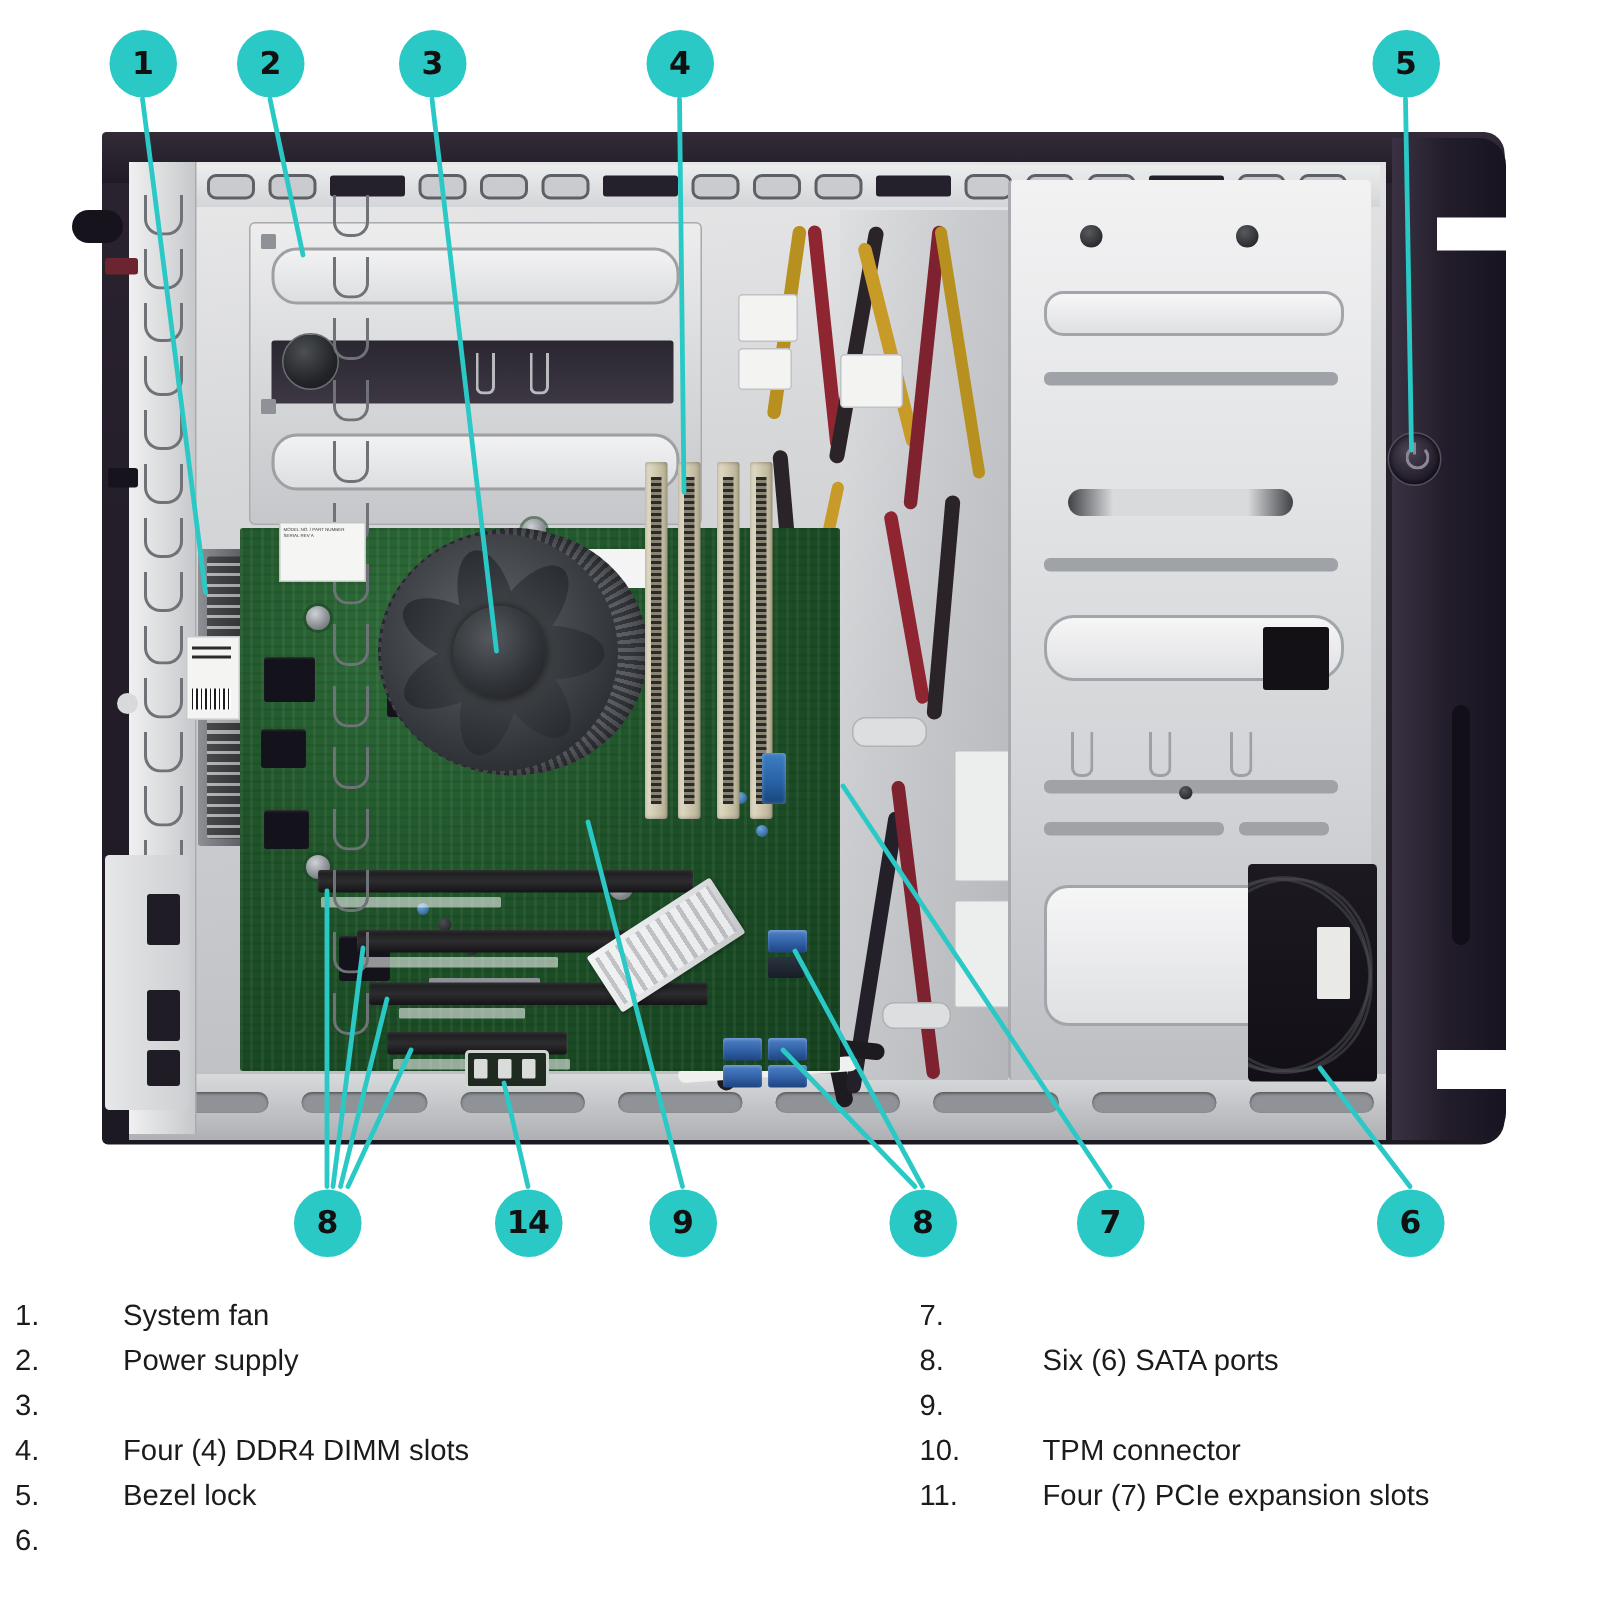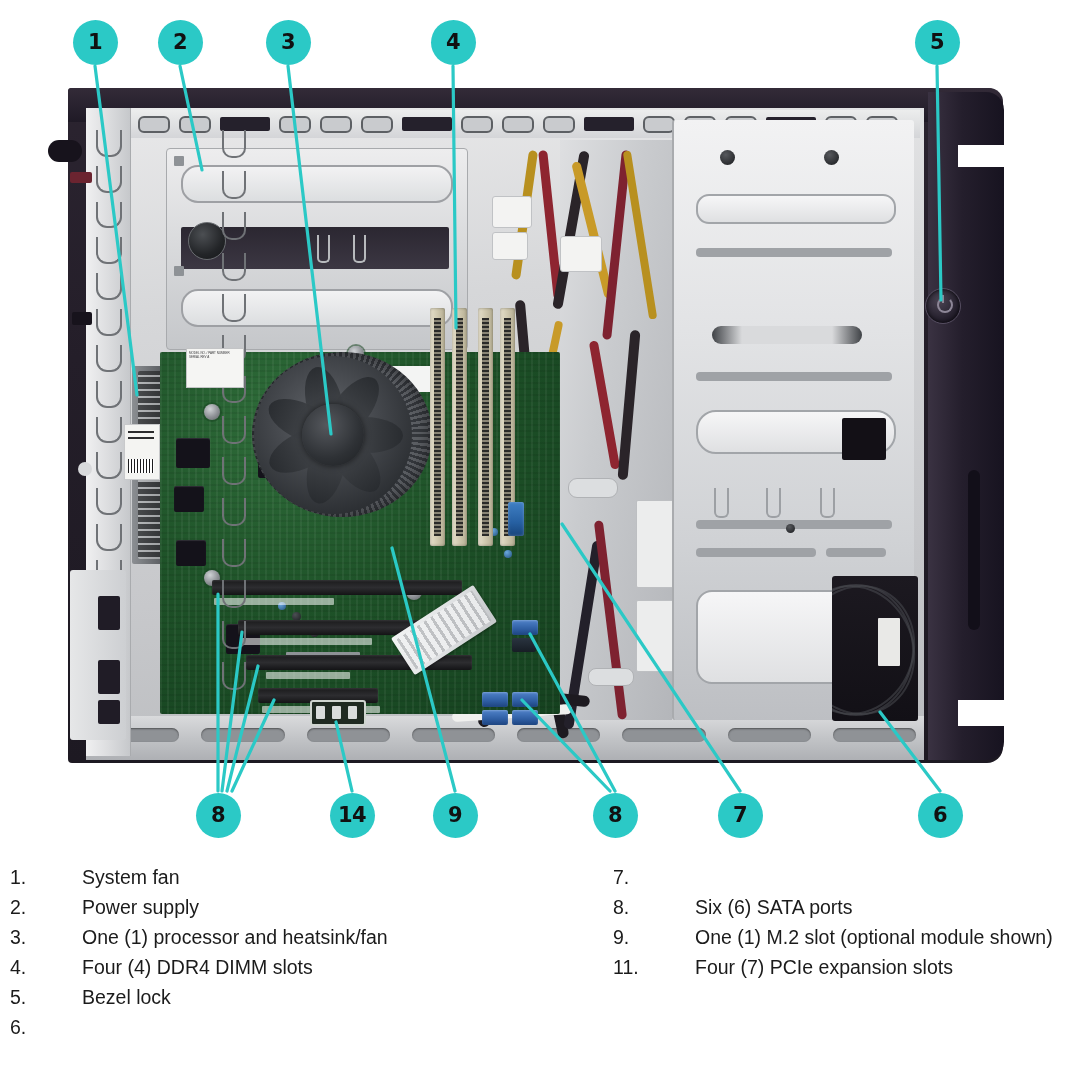--- a/index.html
+++ b/index.html
@@ -1049,21 +1049,20 @@
         <div class="legend-row">
           <span class="legend-num">1.</span>
           <span class="legend-text">System fan</span>
         </div>
         <div class="legend-row">
           <span class="legend-num">2.</span>
           <span class="legend-text">Power supply</span>
         </div>
         <div class="legend-row">
           <span class="legend-num">3.</span>
-          <span class="legend-text">One (1) processor and heatsink/fan</span>
         </div>
         <div class="legend-row">
           <span class="legend-num">4.</span>
           <span class="legend-text">Four (4) DDR4 DIMM slots</span>
         </div>
         <div class="legend-row">
           <span class="legend-num">5.</span>
           <span class="legend-text">Bezel lock</span>
         </div>
         <div class="legend-row">
@@ -1073,21 +1072,24 @@
     <div class="legend-col" id="legend-col-right">
         <div class="legend-row">
           <span class="legend-num">7.</span>
         </div>
         <div class="legend-row">
           <span class="legend-num">8.</span>
           <span class="legend-text">Six (6) SATA ports</span>
         </div>
         <div class="legend-row">
           <span class="legend-num">9.</span>
-          <span class="legend-text">One (1) M.2 slot (optional module shown)</span>
+        </div>
+        <div class="legend-row">
+          <span class="legend-num">10.</span>
+          <span class="legend-text">TPM connector</span>
         </div>
         <div class="legend-row">
           <span class="legend-num">11.</span>
           <span class="legend-text">Four (7) PCIe expansion slots</span>
         </div>
       </div>
   </div>
 
 </div>
 

